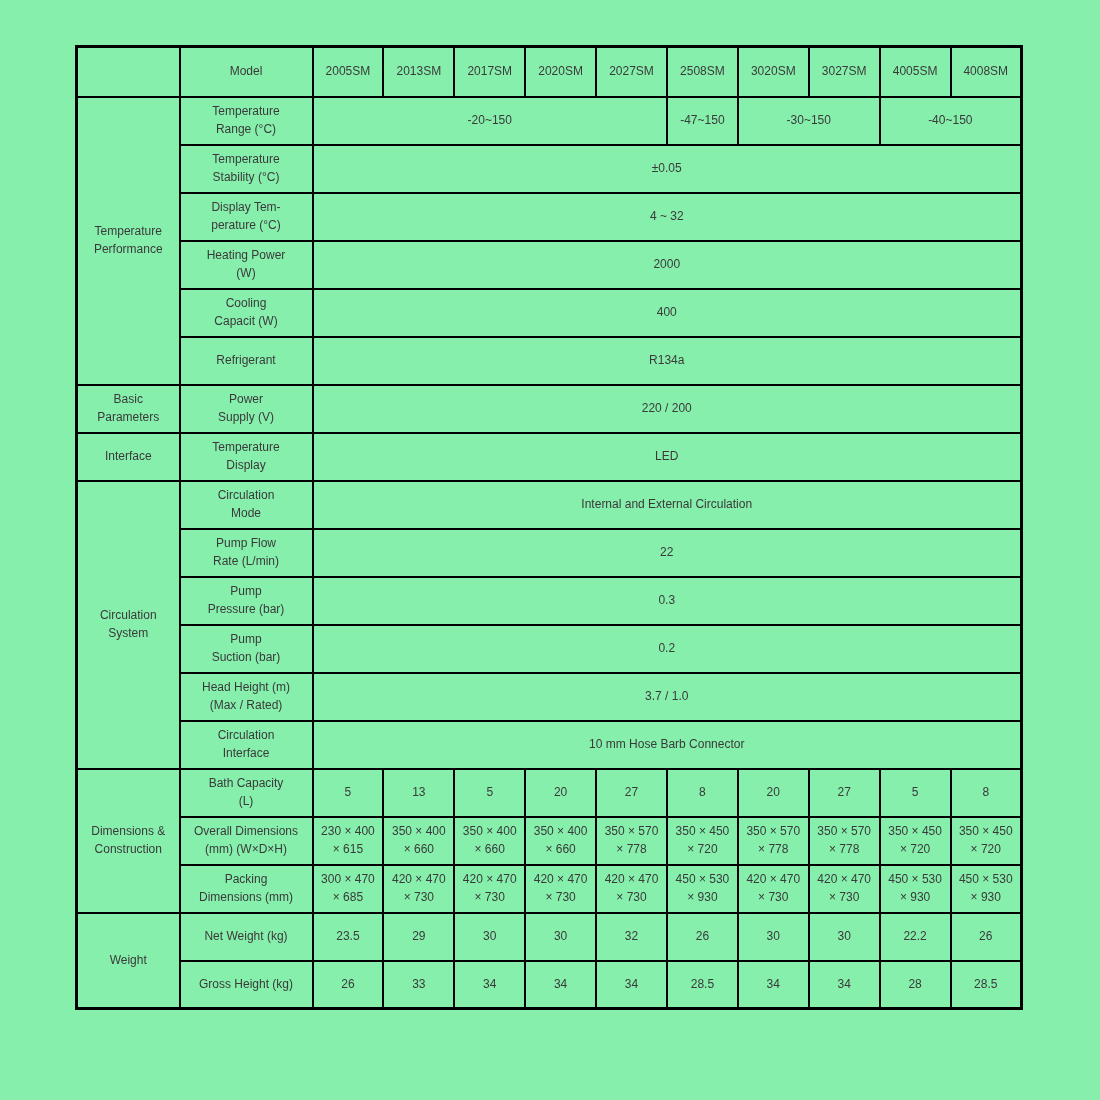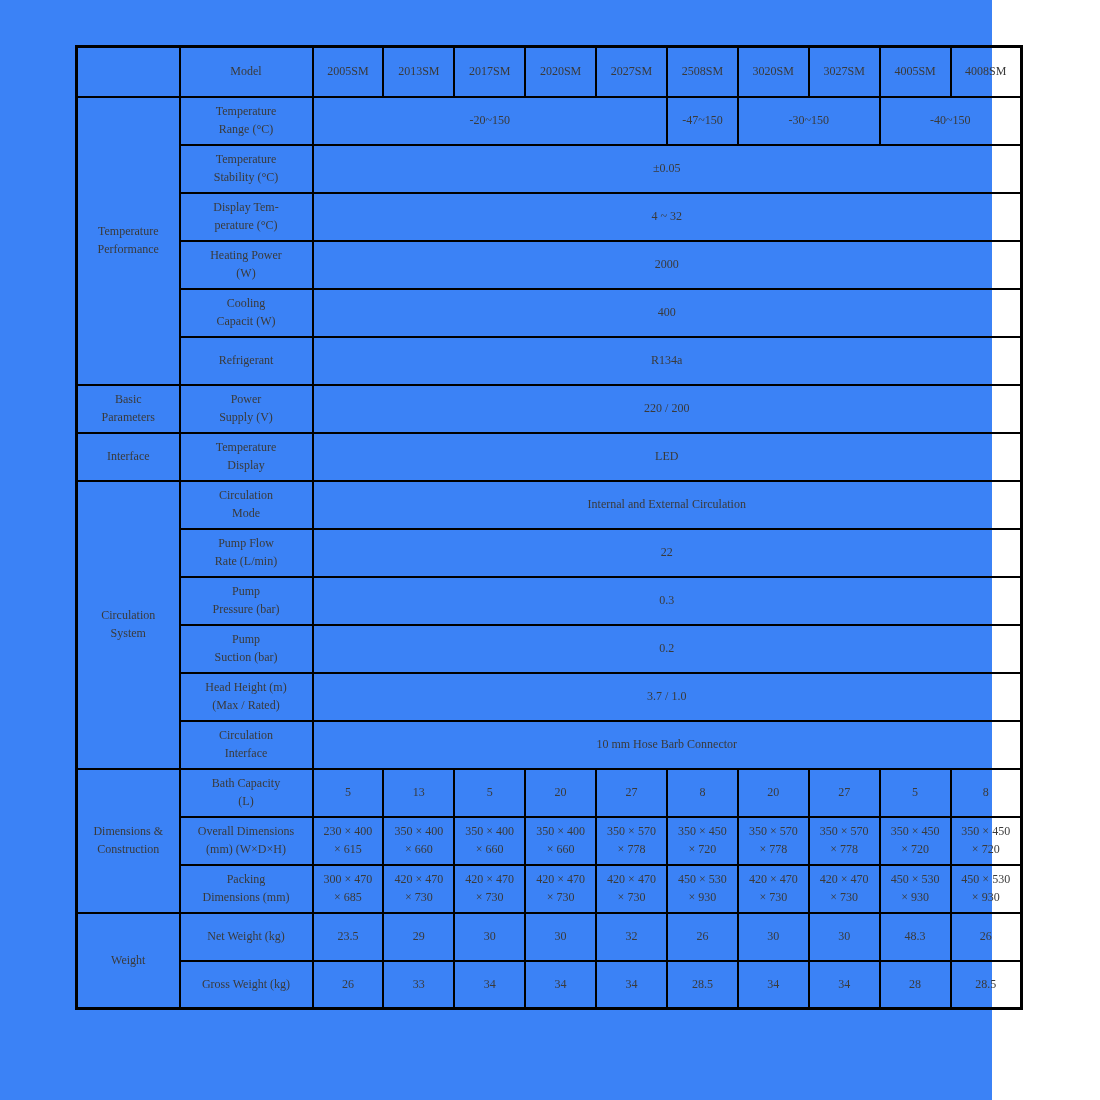--- a/index.html
+++ b/index.html
@@ -2,24 +2,24 @@
 <html><head>
 <meta charset="utf-8">
 <style>
   html, body {
     margin: 0;
     padding: 0;
     background: #ffffff;
   }
   .page {
     position: relative;
-    width: 992px;
+    width: 1100px;
     height: 1100px;
-    background: #3b82f6;
-    font-family: Liberation Serif, serif;
+    background: #86efac;
+    font-family: Liberation Sans, sans-serif;
     color: #3a3a3a;
   }
   table.spec {
     position: absolute;
     left: 75px;
     top: 45px;
     width: 948px;
     border-collapse: collapse;
     table-layout: fixed;
     border: 3px solid #000;
@@ -229,25 +229,25 @@
       <td rowspan="2">Weight</td>
       <td>Net Weight (kg)</td>
       <td>23.5</td>
       <td>29</td>
       <td>30</td>
       <td>30</td>
       <td>32</td>
       <td>26</td>
       <td>30</td>
       <td>30</td>
-      <td>48.3</td>
+      <td>22.2</td>
       <td>26</td>
     </tr>
     <tr class="r">
-      <td>Gross Weight (kg)</td>
+      <td>Gross Height (kg)</td>
       <td>26</td>
       <td>33</td>
       <td>34</td>
       <td>34</td>
       <td>34</td>
       <td>28.5</td>
       <td>34</td>
       <td>34</td>
       <td>28</td>
       <td>28.5</td>

